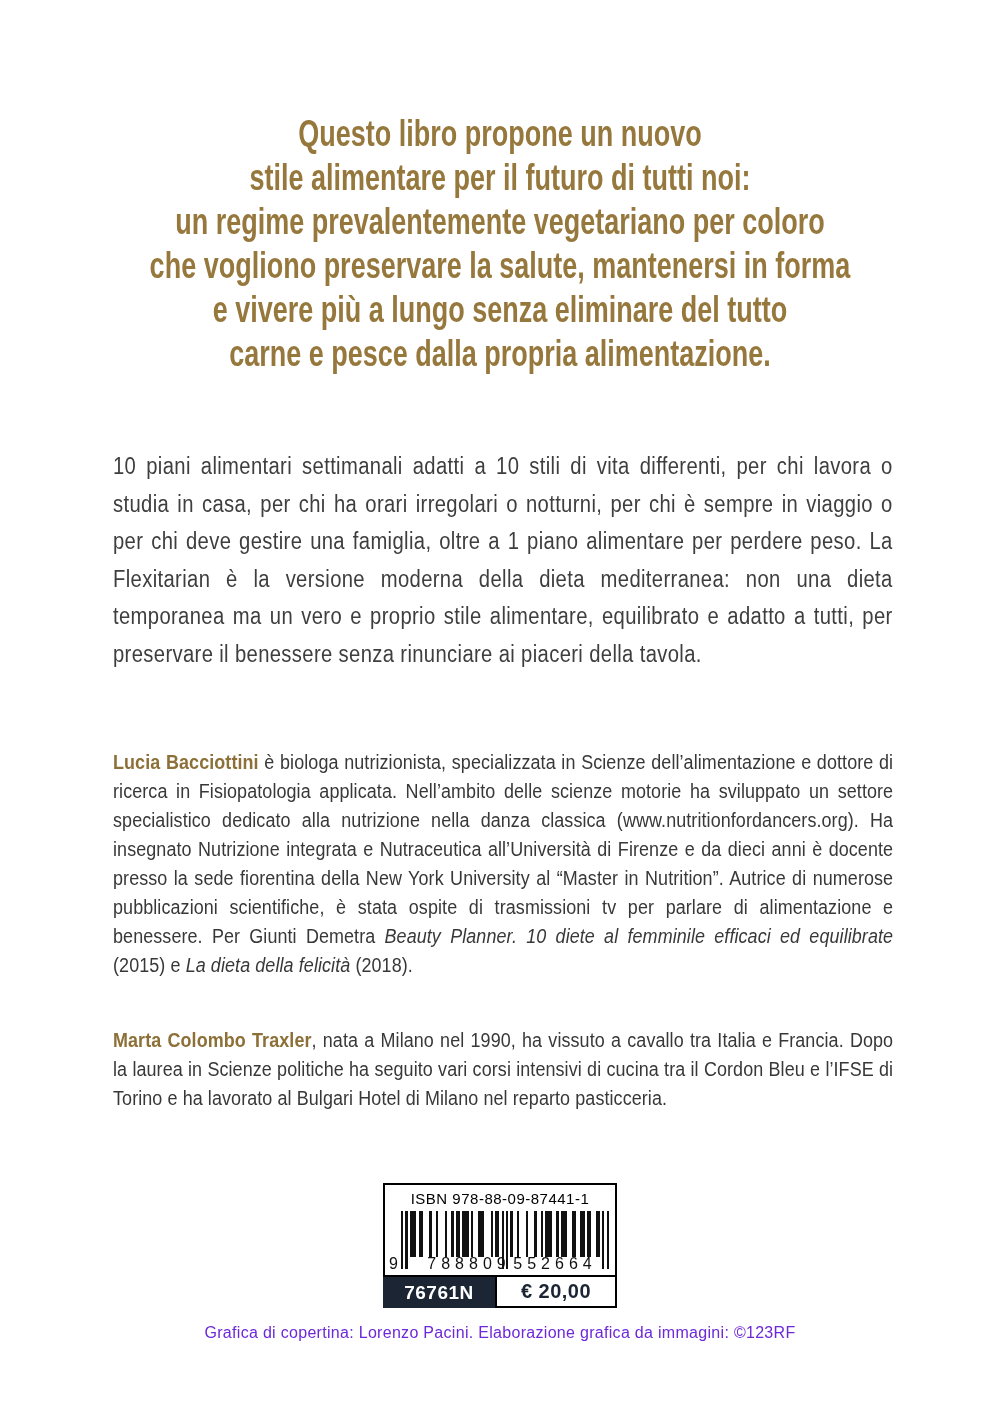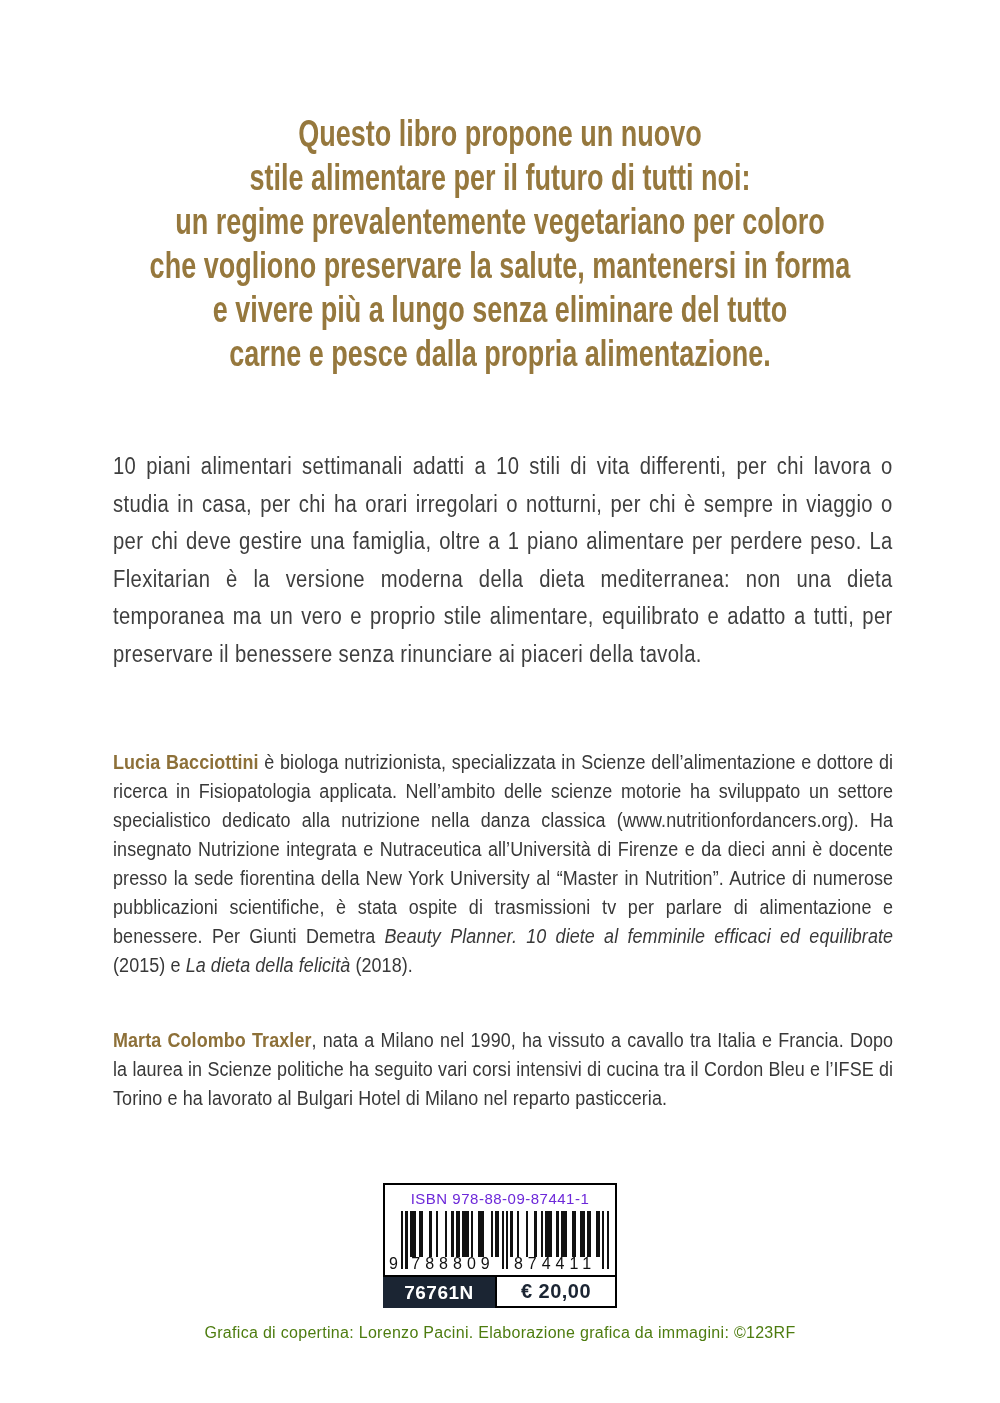--- a/index.html
+++ b/index.html
@@ -34,50 +34,50 @@
   .bio-2{top:1026px;}
   .bio .bio-name{font-weight:700;color:#8d7038;}
   .bio .it{font-style:italic;}
   
   .barcode-wrap{position:absolute;top:1183px;left:383px;width:234px;}
   .barcode-box{
     box-sizing:border-box;width:234px;background:#ffffff;
     border:2px solid #000000;padding:5px 4px 2px 4px;
   }
   .isbn-line{
-    text-align:center;color:#6d28d9;font-size:15px;line-height:18px;
+    text-align:center;color:#000000;font-size:15px;line-height:18px;
     letter-spacing:0.5px;white-space:nowrap;
   }
   .bars-area{position:relative;height:62px;margin-top:3px;}
   .bars{
     position:absolute;left:12px;top:0;display:flex;align-items:flex-start;
   }
   .bc-digit,.bc-group{
     position:absolute;top:44px;color:#111111;font-size:16px;line-height:18px;
     background:transparent;
   }
   .bc-digit{left:0;}
-  .bc-group-1{left:17px;width:94px;text-align:center;letter-spacing:5px;}
+  .bc-group-1{left:17px;width:94px;text-align:center;letter-spacing:5px;padding-left:16px;}
   .bc-group-2{left:116px;width:100px;text-align:center;letter-spacing:5px;}
   .code-row{display:flex;width:234px;height:31px;}
   .code-cell{
     box-sizing:border-box;width:112px;background:#1b2533;color:#ffffff;
     font-weight:700;font-size:19px;display:flex;align-items:center;justify-content:center;
     letter-spacing:0.5px;
   }
   .price-cell{
     box-sizing:border-box;flex:1;background:#ffffff;color:#1b2533;
     border:2px solid #000000;border-top:0;
     font-weight:700;font-size:20px;display:flex;align-items:center;justify-content:center;
     letter-spacing:0.5px;
   }
   
   .credit{
     position:absolute;top:1324px;left:0;width:1000px;text-align:center;
-    color:#4d7c0f;font-size:16px;letter-spacing:0.3px;
+    color:#6d28d9;font-size:16px;letter-spacing:0.3px;
   }
 </style>
 </head>
 <body>
 
 <div class="headline">
   <div class="hl-line">Questo libro propone un nuovo</div>
   <div class="hl-line">stile alimentare per il futuro di tutti noi:</div>
   <div class="hl-line">un regime prevalentemente vegetariano per coloro</div>
   <div class="hl-line">che vogliono preservare la salute, mantenersi in forma</div>
@@ -191,21 +191,21 @@
           <div style="width: 2.2px; flex: 0 0 auto; height: 46px; background: transparent;"></div>
           <div style="width: 2.2px; flex: 0 0 auto; height: 46px; background: rgb(17, 17, 17);"></div>
           <div style="width: 2.2px; flex: 0 0 auto; height: 46px; background: rgb(17, 17, 17);"></div>
           <div style="width: 2.2px; flex: 0 0 auto; height: 46px; background: transparent;"></div>
           <div style="width: 2.2px; flex: 0 0 auto; height: 58px; background: rgb(17, 17, 17);"></div>
           <div style="width: 2.2px; flex: 0 0 auto; height: 46px; background: transparent;"></div>
           <div style="width: 2.2px; flex: 0 0 auto; height: 58px; background: rgb(17, 17, 17);"></div>
         </div>
       <div class="bc-digit">9</div>
       <div class="bc-group bc-group-1">788809</div>
-      <div class="bc-group bc-group-2">874411</div>
+      <div class="bc-group bc-group-2">552664</div>
     </div>
   </div>
   <div class="code-row">
     <div class="code-cell">76761N</div>
     <div class="price-cell">€ 20,00</div>
   </div>
 </div>
 
 <div class="credit">Grafica di copertina: Lorenzo Pacini. Elaborazione grafica da immagini: ©123RF</div>
 

